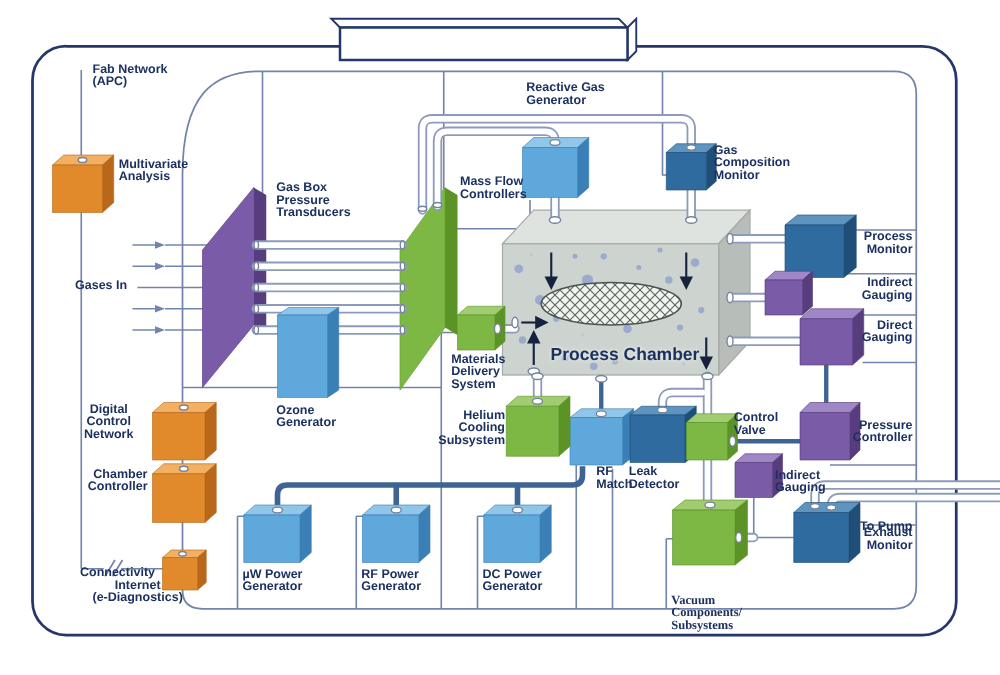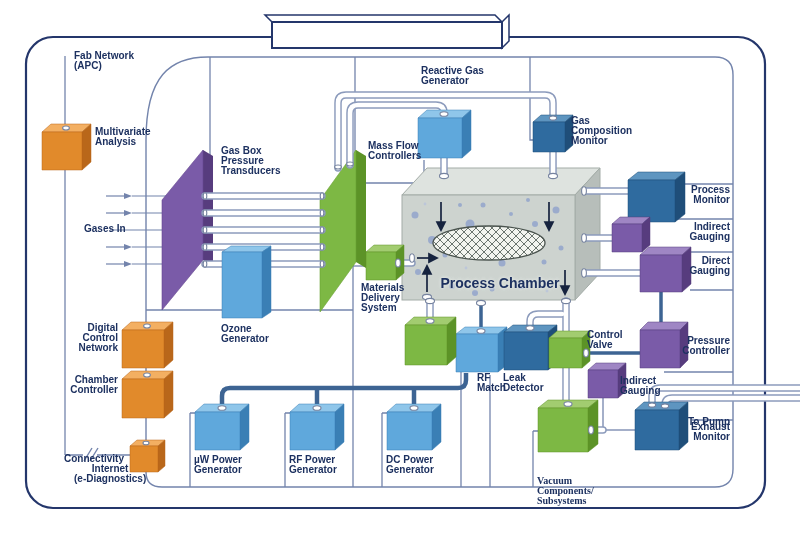--- a/index.html
+++ b/index.html
@@ -342,29 +342,29 @@
     <polygon points="272,22 265,15 495,15 502,22" fill="#fff" stroke="#24366B" stroke-width="1.5"></polygon>
     <polygon points="502,22 509,15 509,41 502,48" fill="#fff" stroke="#24366B" stroke-width="1.5"></polygon>
     <rect x="272" y="22" width="230" height="26" fill="#fff" stroke="#24366B" stroke-width="2"></rect>
   </g>
 </svg>
 
 <div class="lbl" style="left:74px;top:51px;">Fab Network
 (APC)</div>
 <div class="lbl" style="left:95px;top:127px;">Multivariate
 Analysis</div>
-<div class="lbl r" style="left:56px;top:323px;width:62px;">Digital
+<div class="lbl r" style="left:56px;top:323px;width:62px;text-align:center;">Digital
 Control
 Network</div>
 <div class="lbl r" style="left:56px;top:375px;width:62px;">Chamber
 Controller</div>
 <div class="lbl r" style="left:56px;top:454px;width:68px;">Connectivity</div>
 <div class="lbl" style="left:74px;top:464px;text-align:center;">Internet
 (e-Diagnostics)</div>
-<div class="lbl" style="left:60px;top:224px;margin-left:24px;">Gases In</div>
+<div class="lbl" style="left:60px;top:224px;">Gases In</div>
 <div class="lbl" style="left:221px;top:146px;">Gas Box
 Pressure
 Transducers</div>
 <div class="lbl" style="left:368px;top:141px;">Mass Flow
 Controllers</div>
 <div class="lbl" style="left:221px;top:324px;">Ozone
 Generator</div>
 <div class="lbl" style="left:421px;top:66px;">Reactive Gas
 Generator</div>
 <div class="lbl" style="left:571px;top:116px;">Gas
@@ -375,20 +375,23 @@
 System</div>
 <div class="lbl c" style="left:435px;top:278px;width:130px;" id="label-process-chamber">Process Chamber</div>
 <div class="lbl" style="left:194px;top:455px;">µW Power
 Generator</div>
 <div class="lbl" style="left:289px;top:455px;">RF Power
 Generator</div>
 <div class="lbl" style="left:386px;top:455px;">DC Power
 Generator</div>
 <div class="lbl" style="left:477px;top:373px;">RF
 Match</div>
+<div class="lbl r" style="left:346px;top:328px;width:58px;">Helium
+Cooling
+Subsystem</div>
 <div class="lbl" style="left:503px;top:373px;">Leak
 Detector</div>
 <div class="lbl" style="left:587px;top:330px;">Control
 Valve</div>
 <div class="lbl" style="left:537px;top:476px;font-family:Liberation Serif, serif;">Vacuum
 Components/
 Subsystems</div>
 <div class="lbl" style="left:620px;top:376px;">Indirect
 Gauging</div>
 <div class="lbl r" style="left:664px;top:185px;width:66px;">Process

